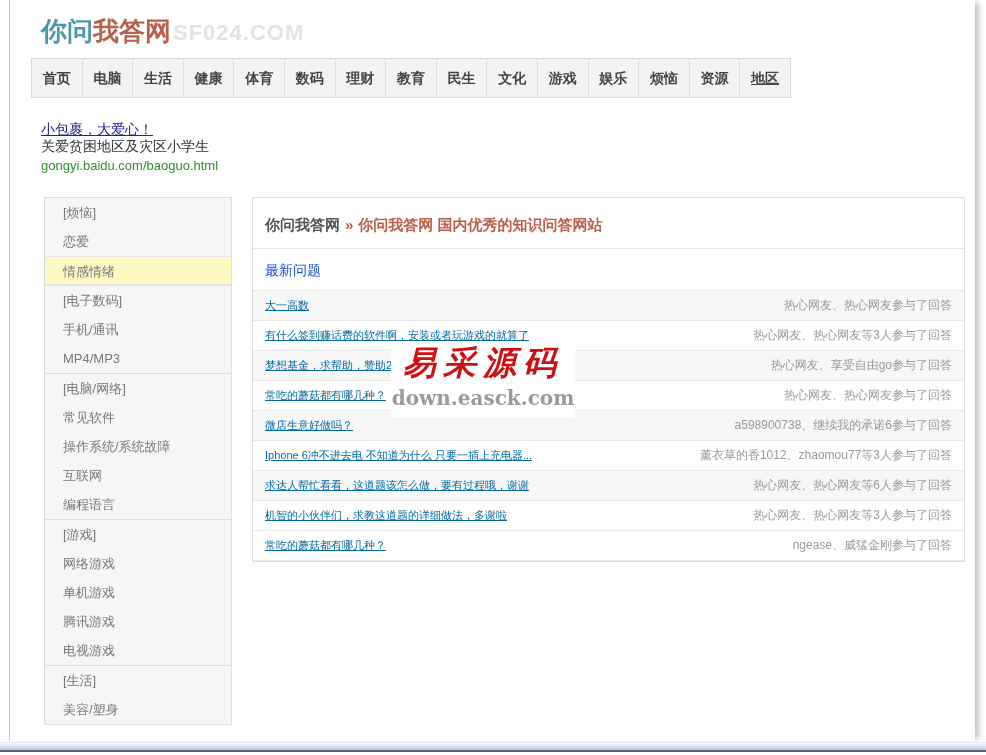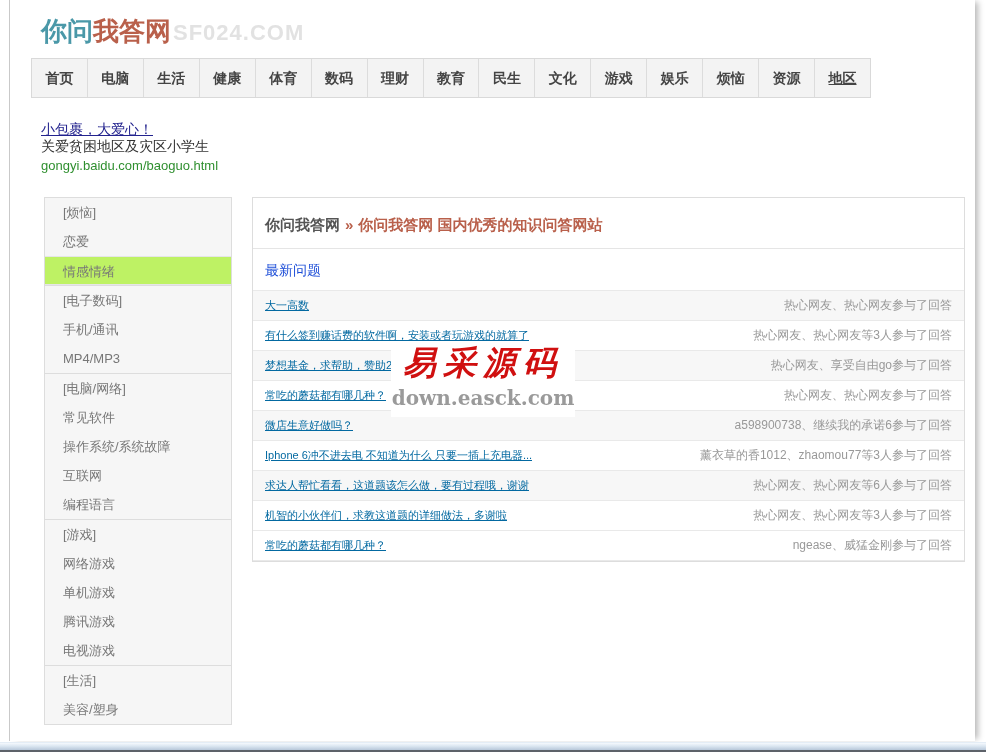--- a/index.html
+++ b/index.html
@@ -9,35 +9,35 @@
     background:#fff; border-left:1px solid #c9c9c9;
     box-shadow:5px 0 6px -2px rgba(0,0,0,.28);
     overflow:hidden;
   }
   
   .logo-row { padding:14px 0 0 31px; white-space:nowrap; }
   .logo-part1 { font-size:26px; font-weight:bold; color:#4a98a8; }
   .logo-part2 { font-size:26px; font-weight:bold; color:#b9604b; }
   .logo-suffix { font-size:22px; font-weight:bold; color:#e2e2e2; margin-left:2px; letter-spacing:1px; }
   
-  .nav { margin:9px 0 0 21px; width:840px; height:40px; background:#f3f3f3; border:1px solid #d9d9d9; display:flex;justify-content:flex-end; }
+  .nav { margin:9px 0 0 21px; width:760px; height:40px; background:#f3f3f3; border:1px solid #d9d9d9; display:flex; }
   .nav-item { flex:1; text-align:center; line-height:38px; font-size:14px; font-weight:bold; color:#444; border-right:1px solid #dcdcdc; cursor:pointer; text-decoration:none; }
   .nav-item:last-child { border-right:none; }
   .nav-item.underline { text-decoration:underline; }
   
   .ad { margin:22px 0 0 31px; line-height:17px; }
   .ad-headline { font-size:14px; color:#23238e; text-decoration:underline; cursor:pointer; }
   .ad-subline { font-size:14px; color:#333; }
   .ad-url { font-size:13px; color:#2f8f2f; margin-top:2px; }
   
   .content { display:flex; margin:23px 10px 0 34px; align-items:flex-start; }
   .sidebar { width:188px; background:#f6f6f6; border:1px solid #ddd; flex:none; }
   .sb-group + .sb-group { border-top:1px solid #ddd; }
   .sb-header, .sb-item { height:29px; line-height:29px; padding-left:18px; font-size:13px; color:#777; cursor:pointer; white-space:nowrap; overflow:hidden; }
-  .sb-item.highlight { background:#bef264; border-top:1px solid #e6e6e6; border-bottom:1px solid #e6e6e6; }
+  .sb-item.highlight { background:#fef9c3; border-top:1px solid #e6e6e6; border-bottom:1px solid #e6e6e6; }
   .main { flex:1; margin-left:20px; background:#fff; border:1px solid #ddd; }
   .breadcrumb { padding:18px 12px 13px; font-size:15px; font-weight:bold; border-bottom:1px solid #e5e5e5; }
   .bc-site { color:#555; cursor:pointer; }
   .bc-sep { color:#b9604b; margin:0 5px; }
   .bc-page { color:#b9604b; }
   .section-title { padding:13px 12px 10px; font-size:14px; font-weight:normal; color:#1d4ed8; }
   .q-list { border-top:1px solid #e9e9e9; }
   .q-row { height:30px; display:flex; justify-content:space-between; align-items:center; padding:0 12px; border-bottom:1px solid #e9e9e9; }
   .q-row.odd { background:#f7f7f7; }
   .q-title { font-size:11px; color:#0369a1; text-decoration:underline; cursor:pointer; white-space:nowrap; overflow:hidden; }

